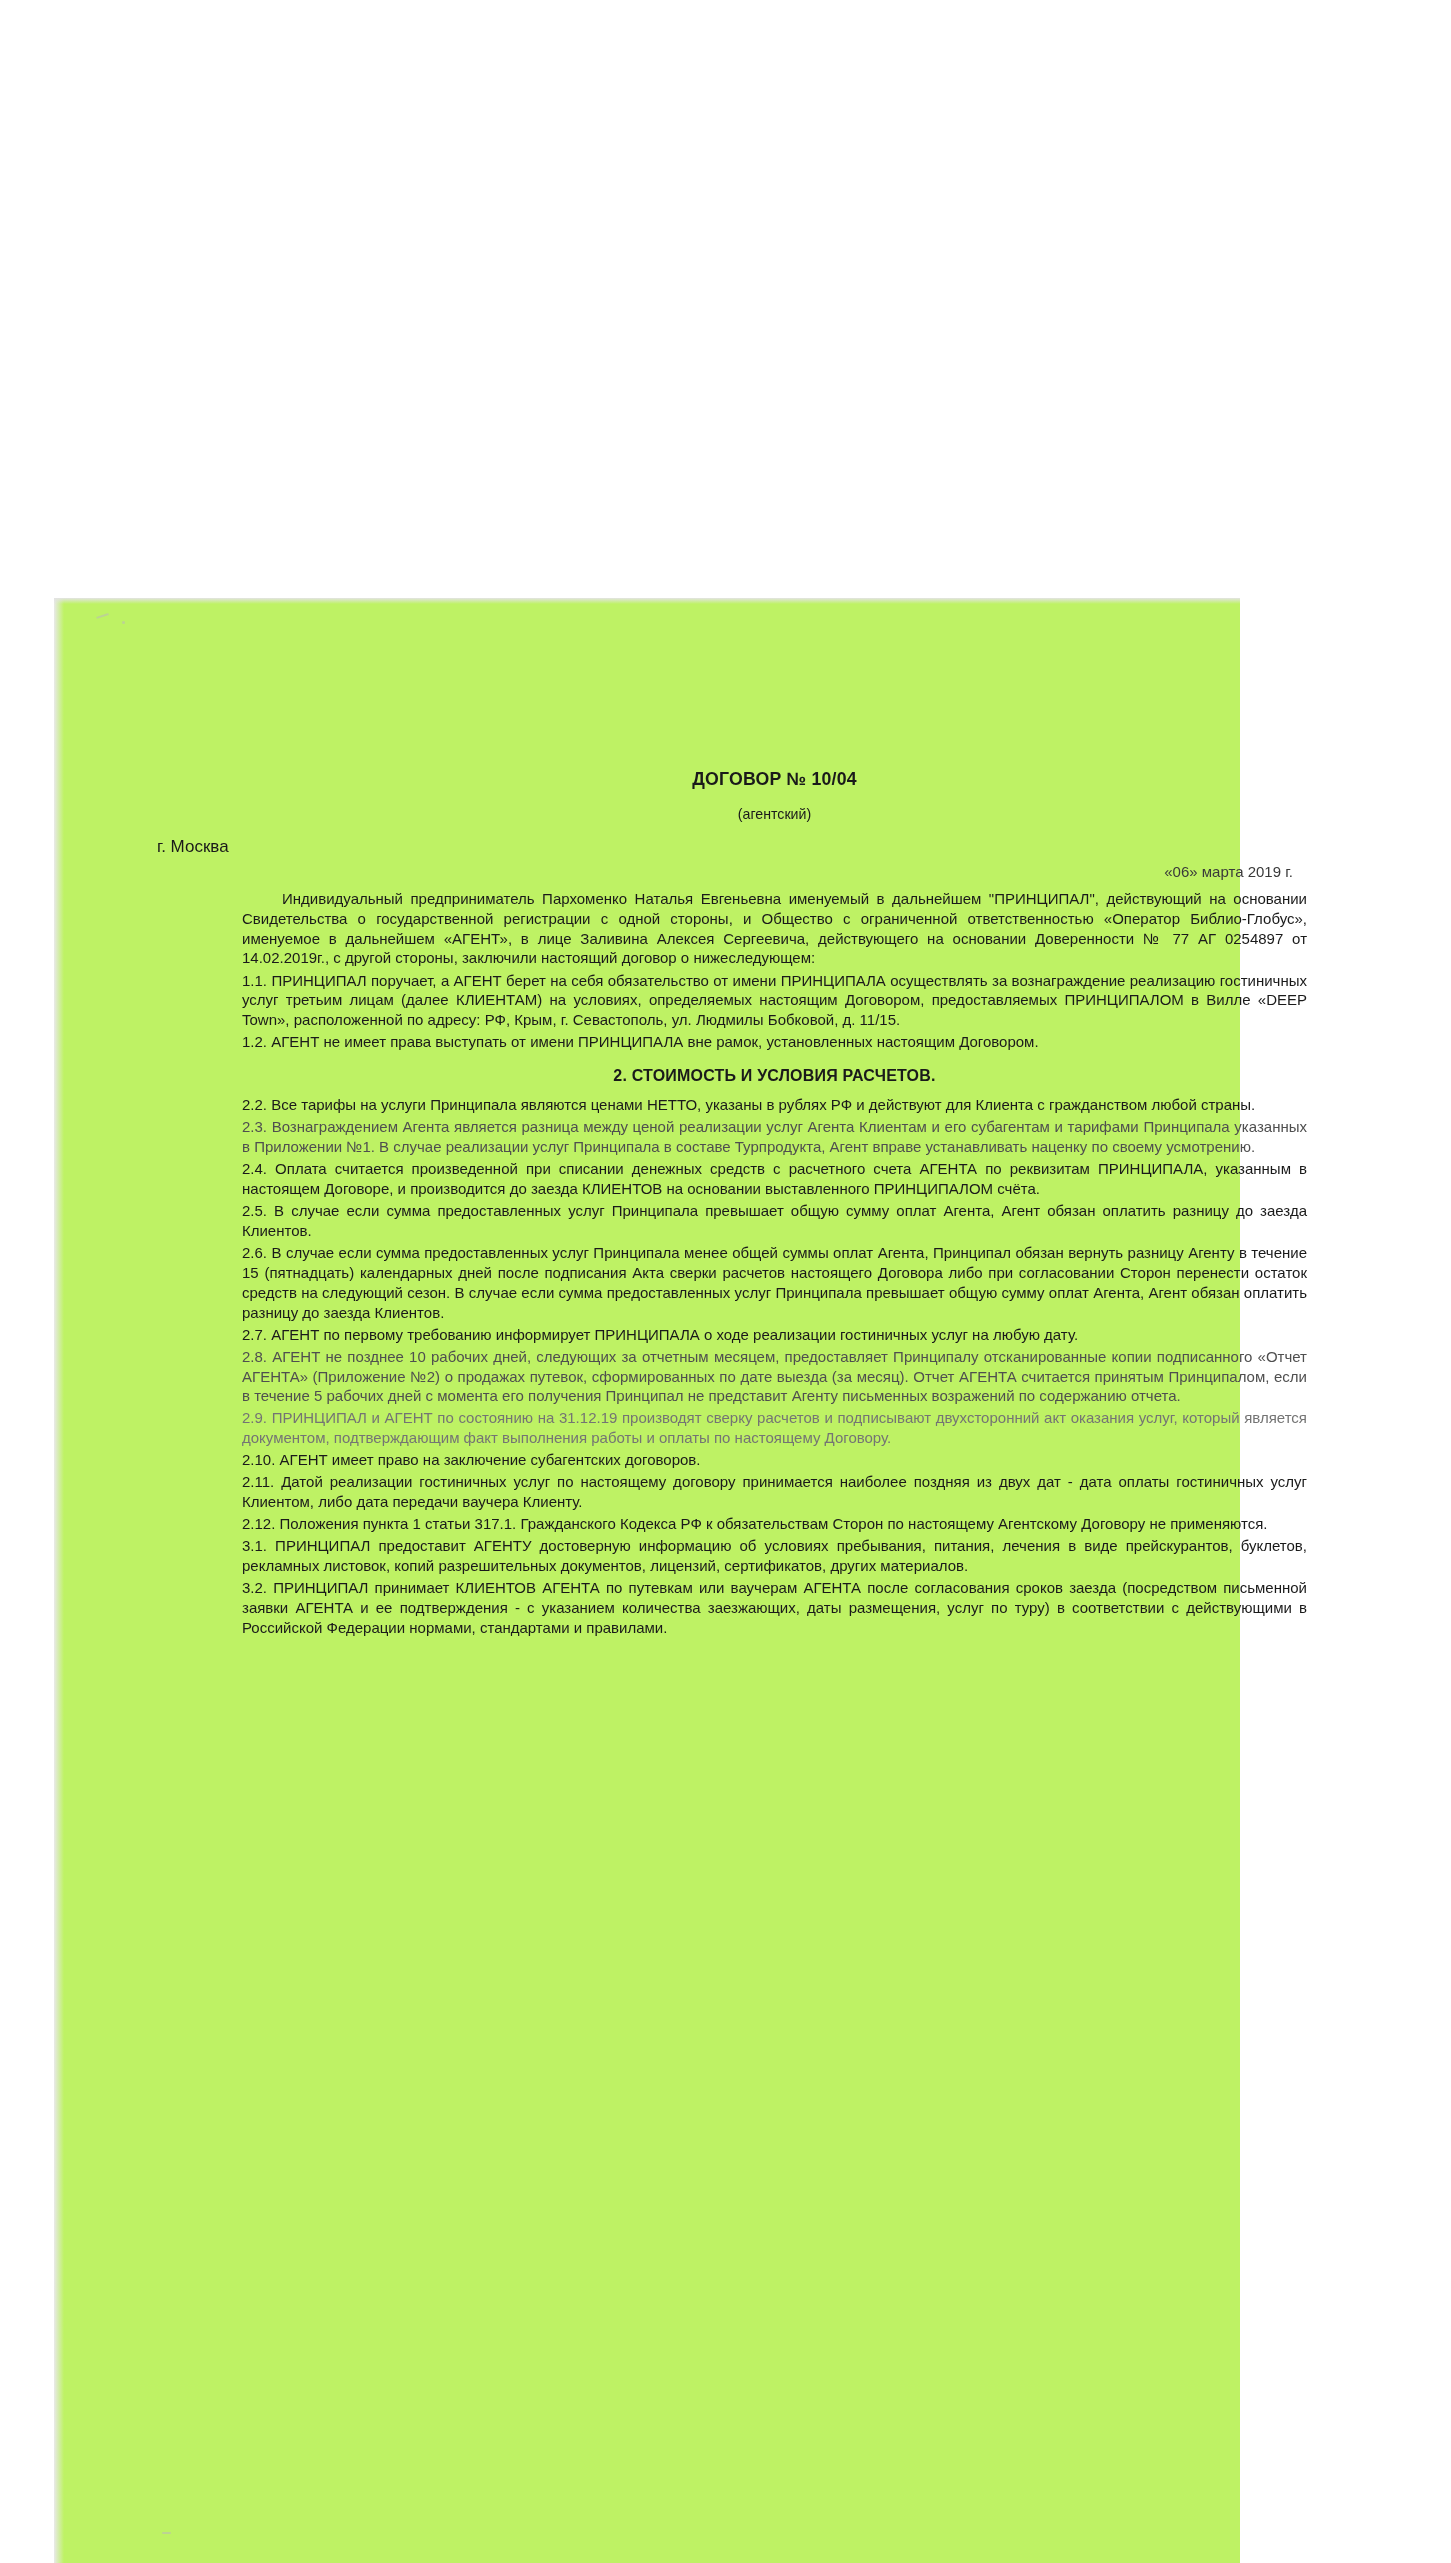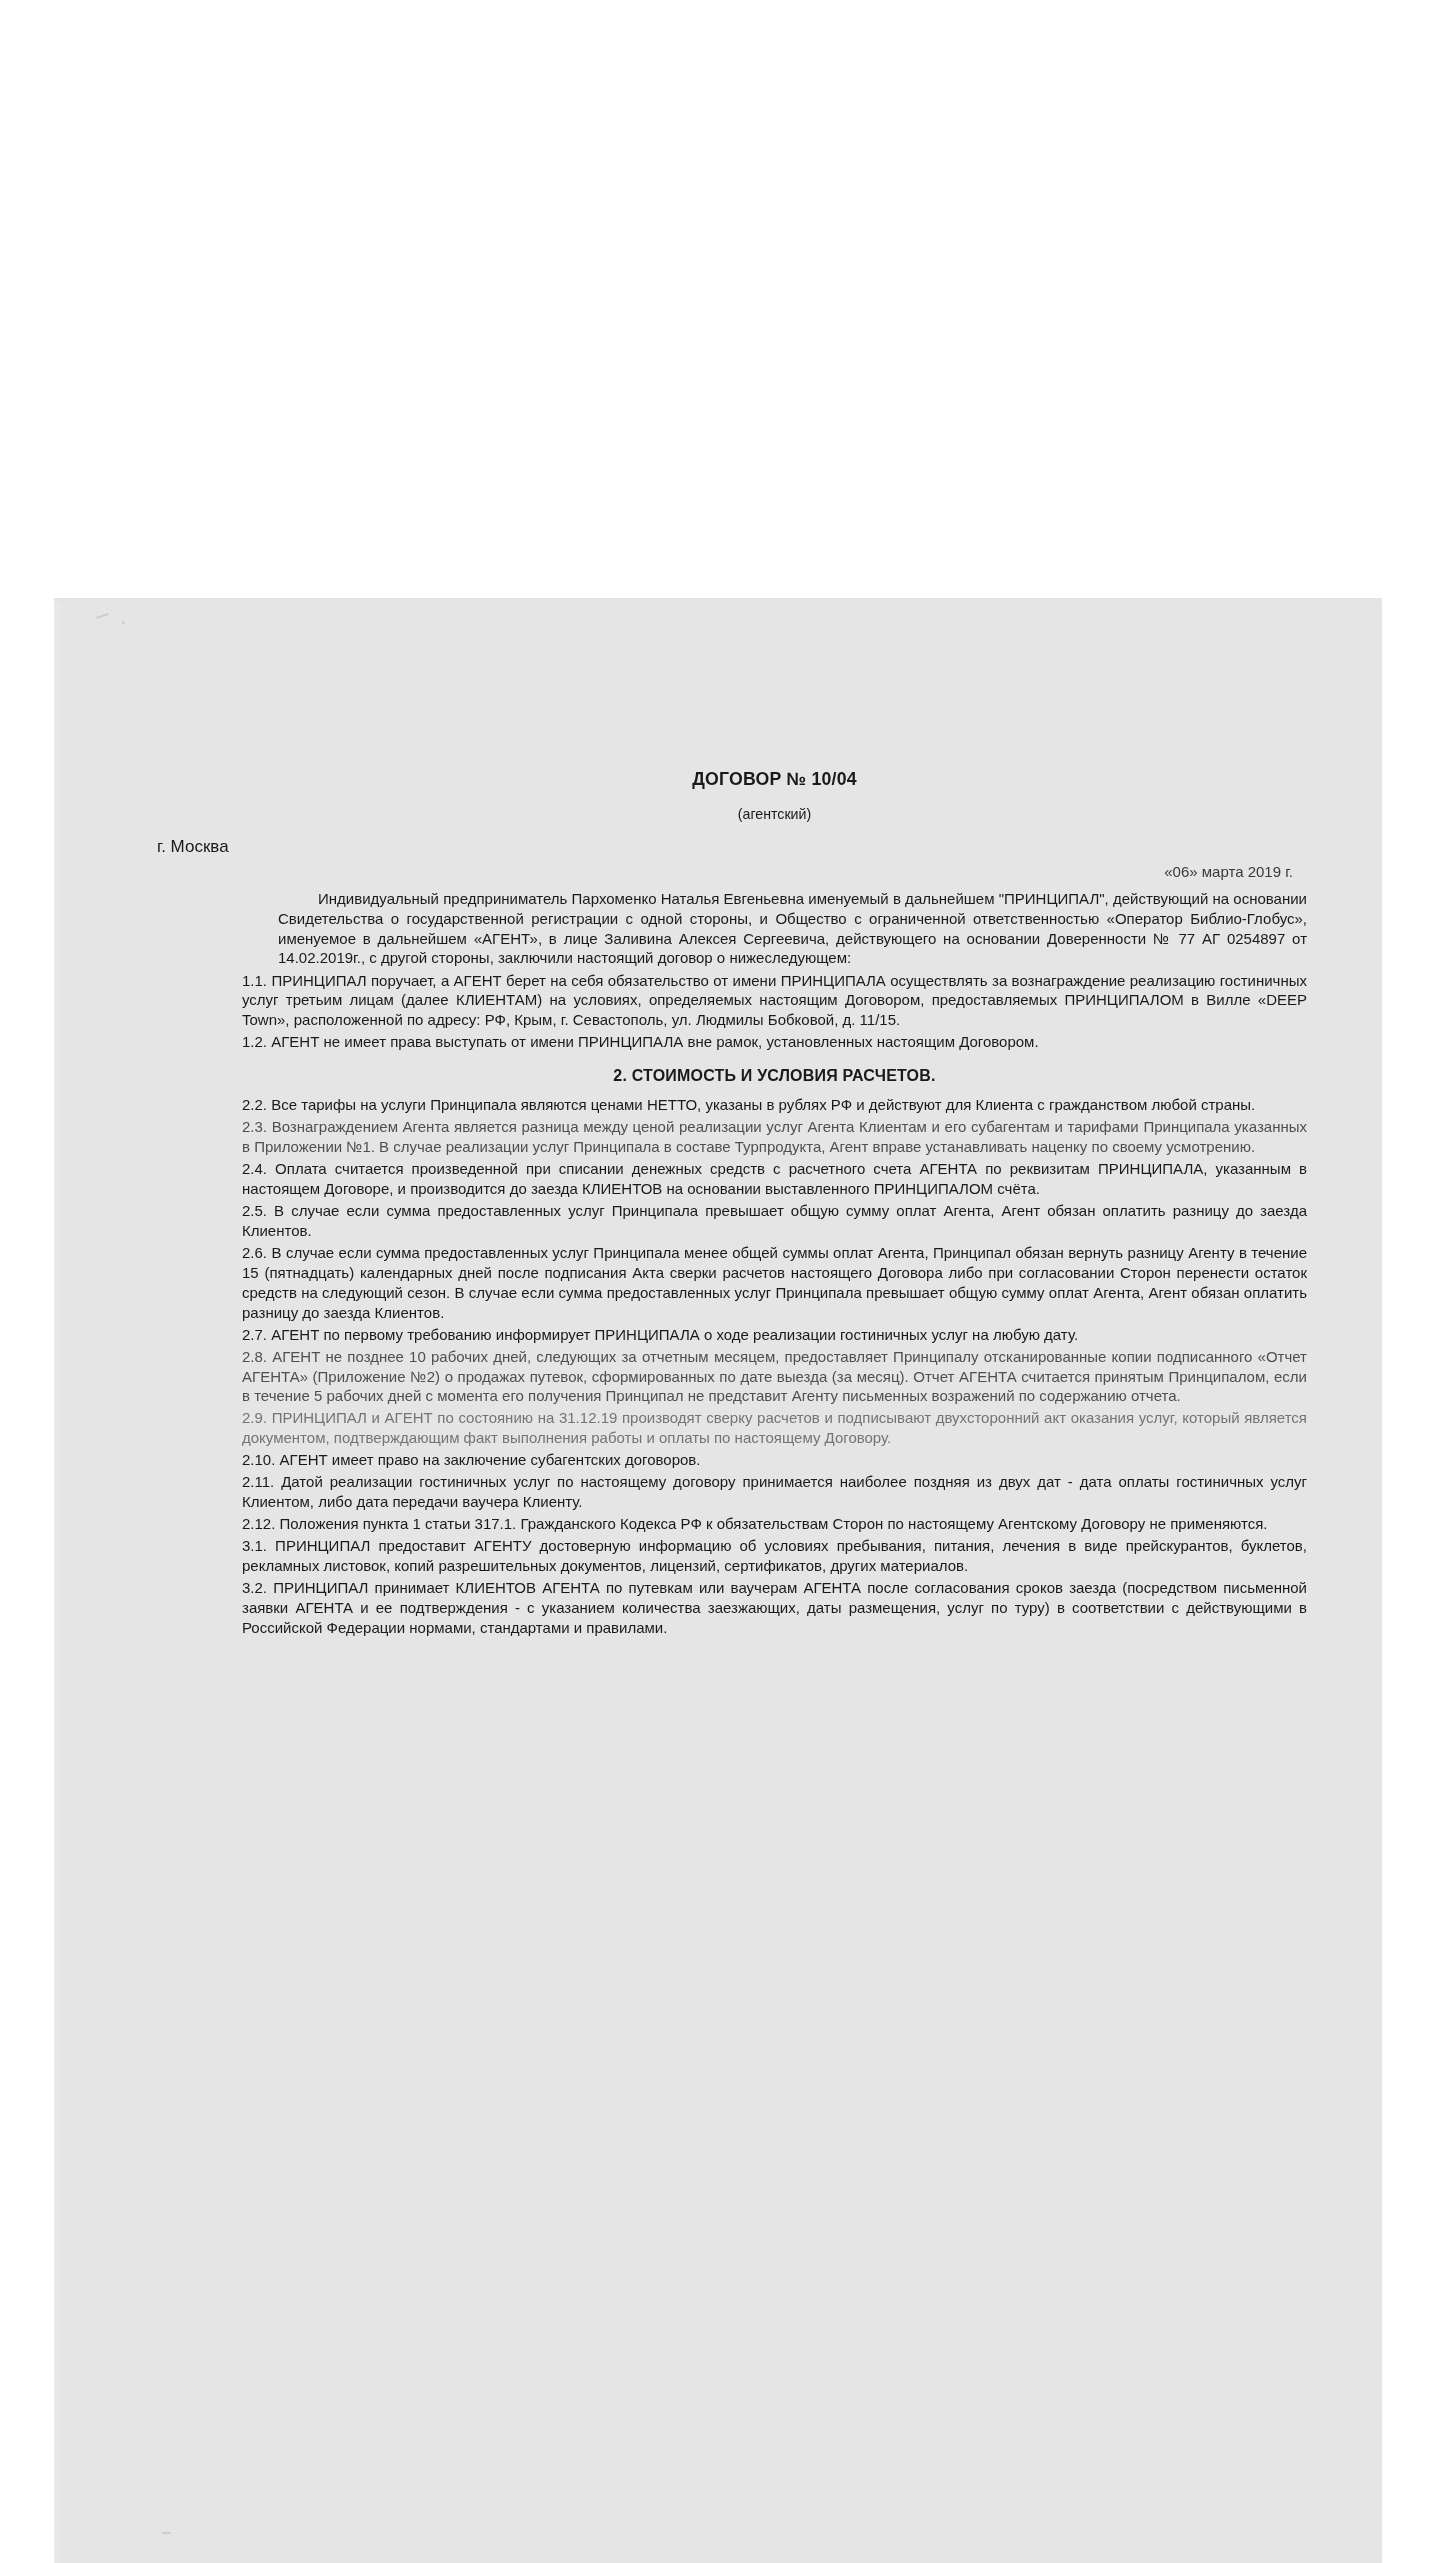--- a/index.html
+++ b/index.html
@@ -14,23 +14,23 @@
     font-family: "Liberation Sans", sans-serif;
     color: #1a1a1a;
     overflow: hidden;
   }
 
   
   .scan-page {
     position: absolute;
     left: 54px;
     top: 598px;
-    width: 1328px;
+    width: 1186px;
     height: 1965px;
-    background: #e5e5e5;
+    background: #bef264;
     box-sizing: border-box;
   }
 
   
   .scan-page::before {
     content: "";
     position: absolute;
     left: 0; top: 0;
     width: 10.3px; height: 100%;
     background: linear-gradient(to right, #e9e9e9, rgba(255,255,255,0));
@@ -93,21 +93,20 @@
 
   p.para {
     margin: 0 0 2.3px 0;
     font-size: 15px;
     line-height: 1.32;
     text-align: justify;
     text-justify: inter-word;
   }
   p.indent {
     text-indent: 40px;
-    margin-left: 36px;
   }
   .section-head {
     text-align: center;
     font-weight: bold;
     font-size: 16px;
     margin: 15px 0 10.3px 0;
     letter-spacing: 0.2px;
   }
   .faded {
     color: #747474;

